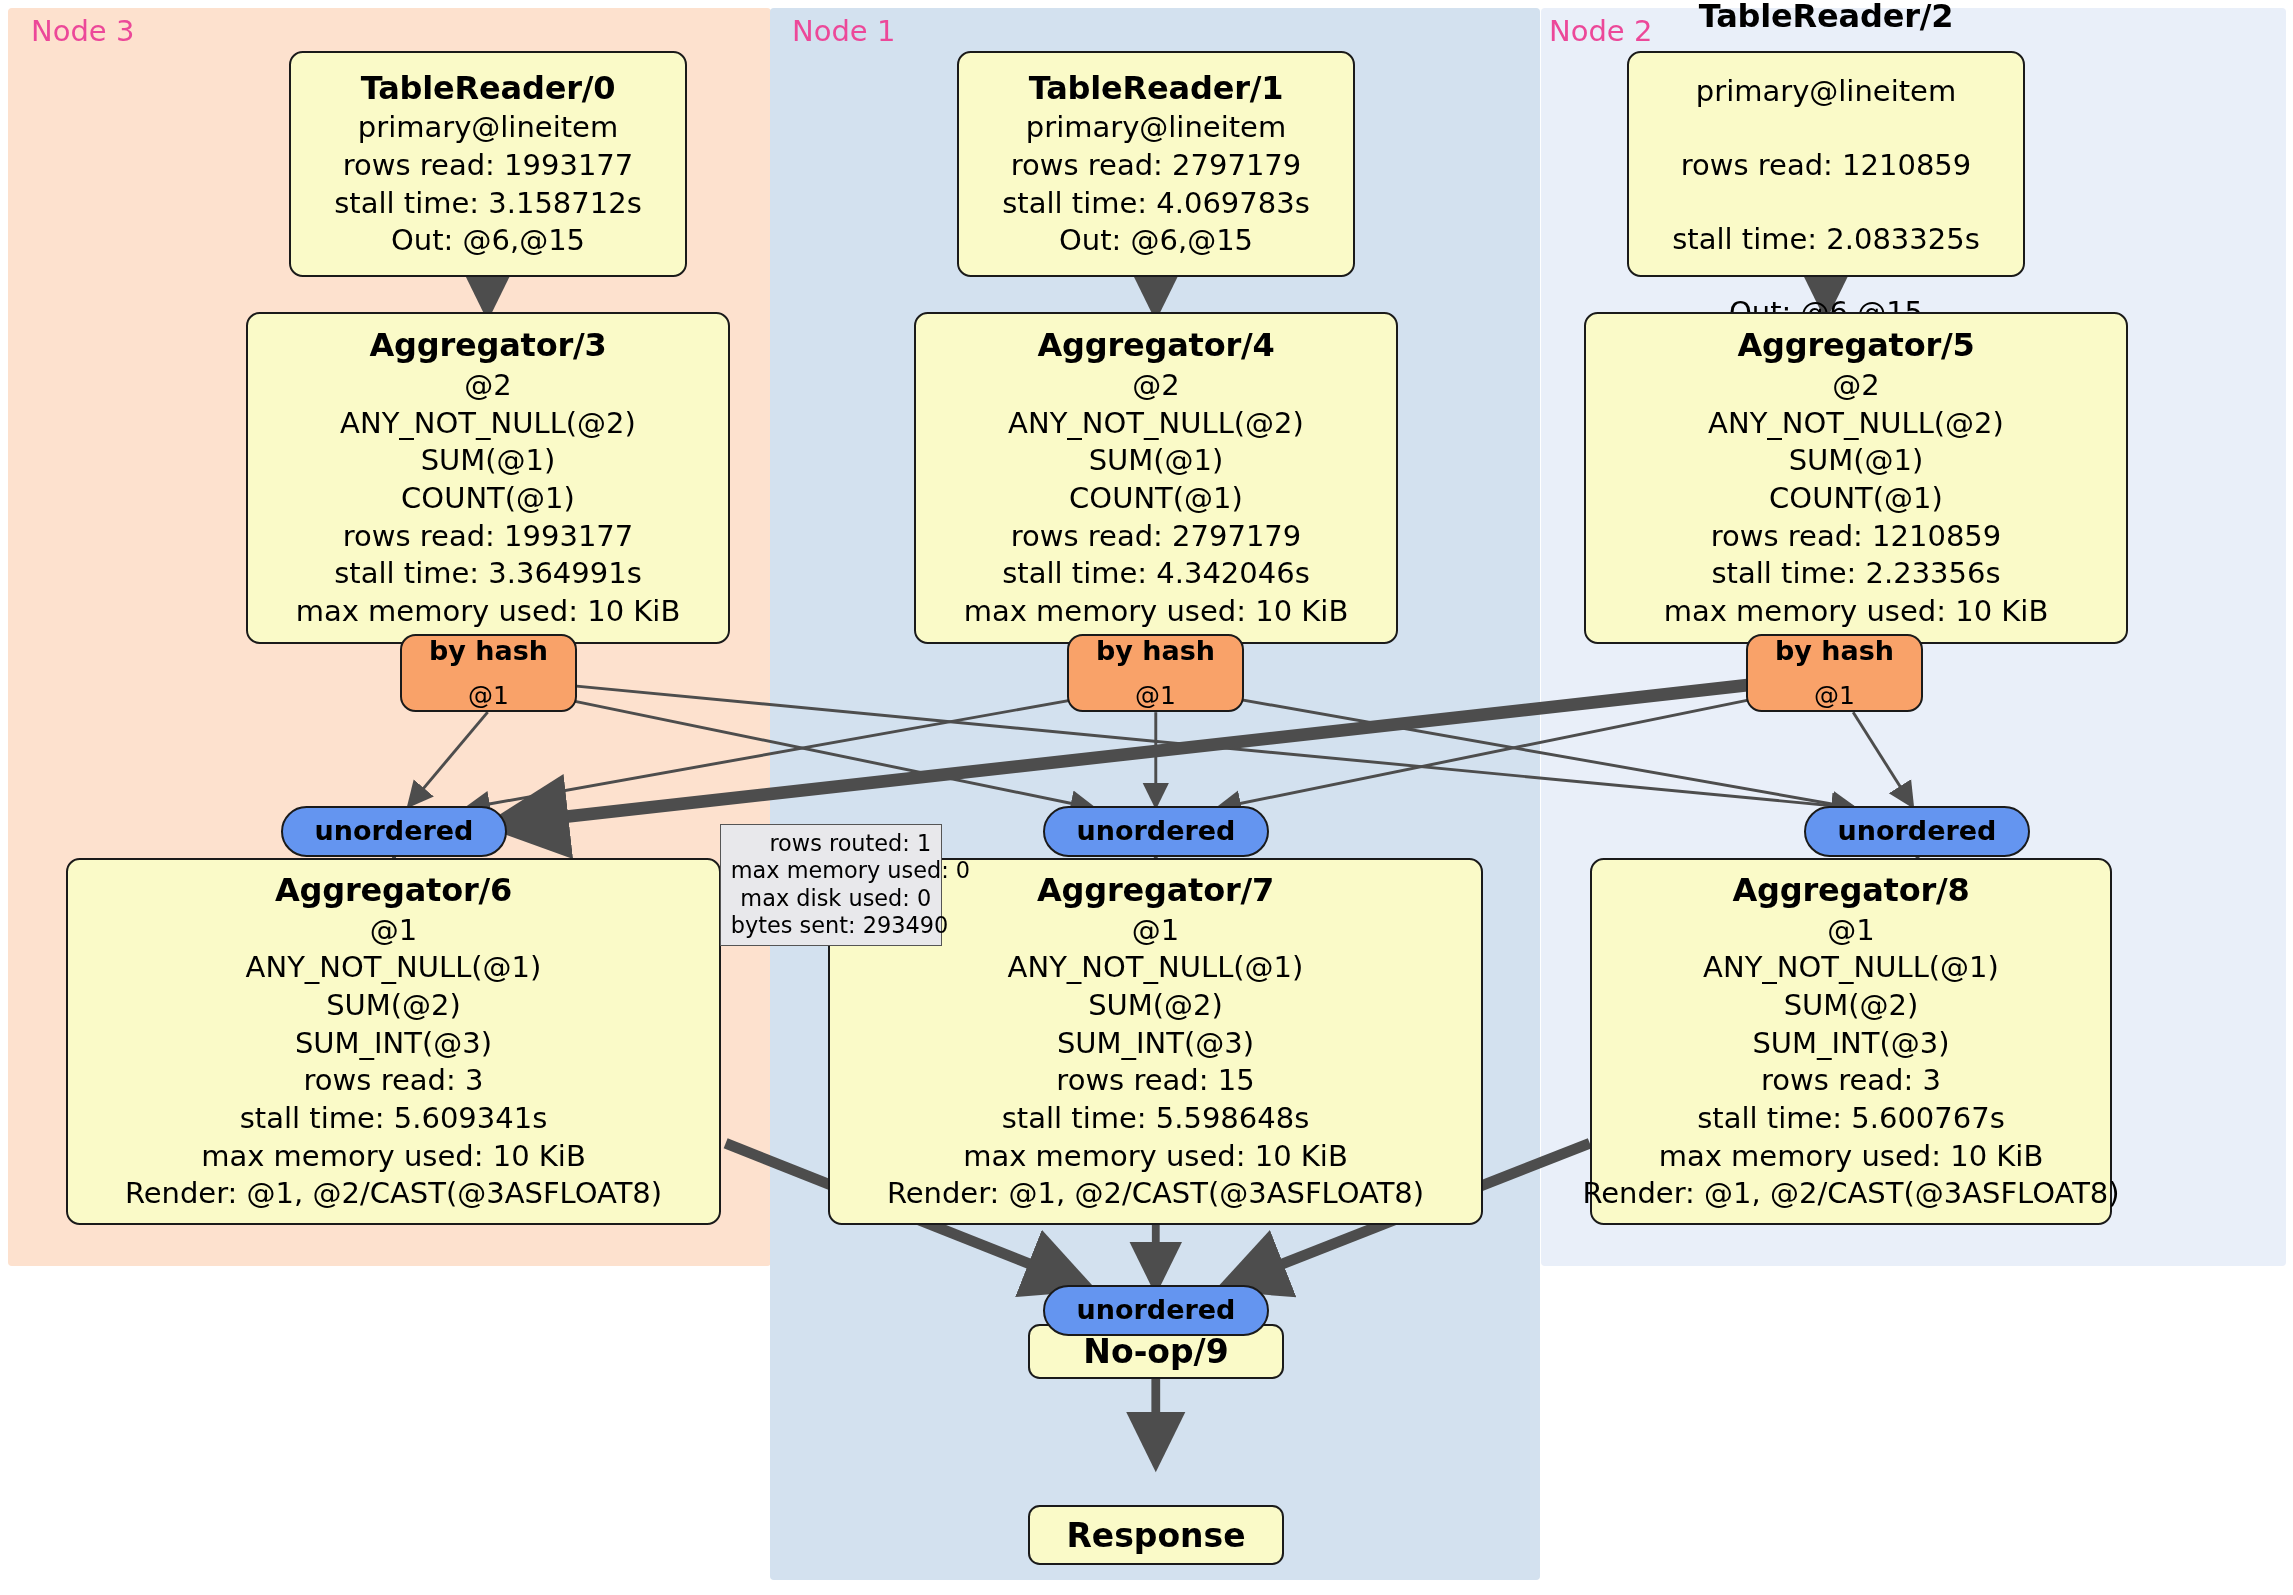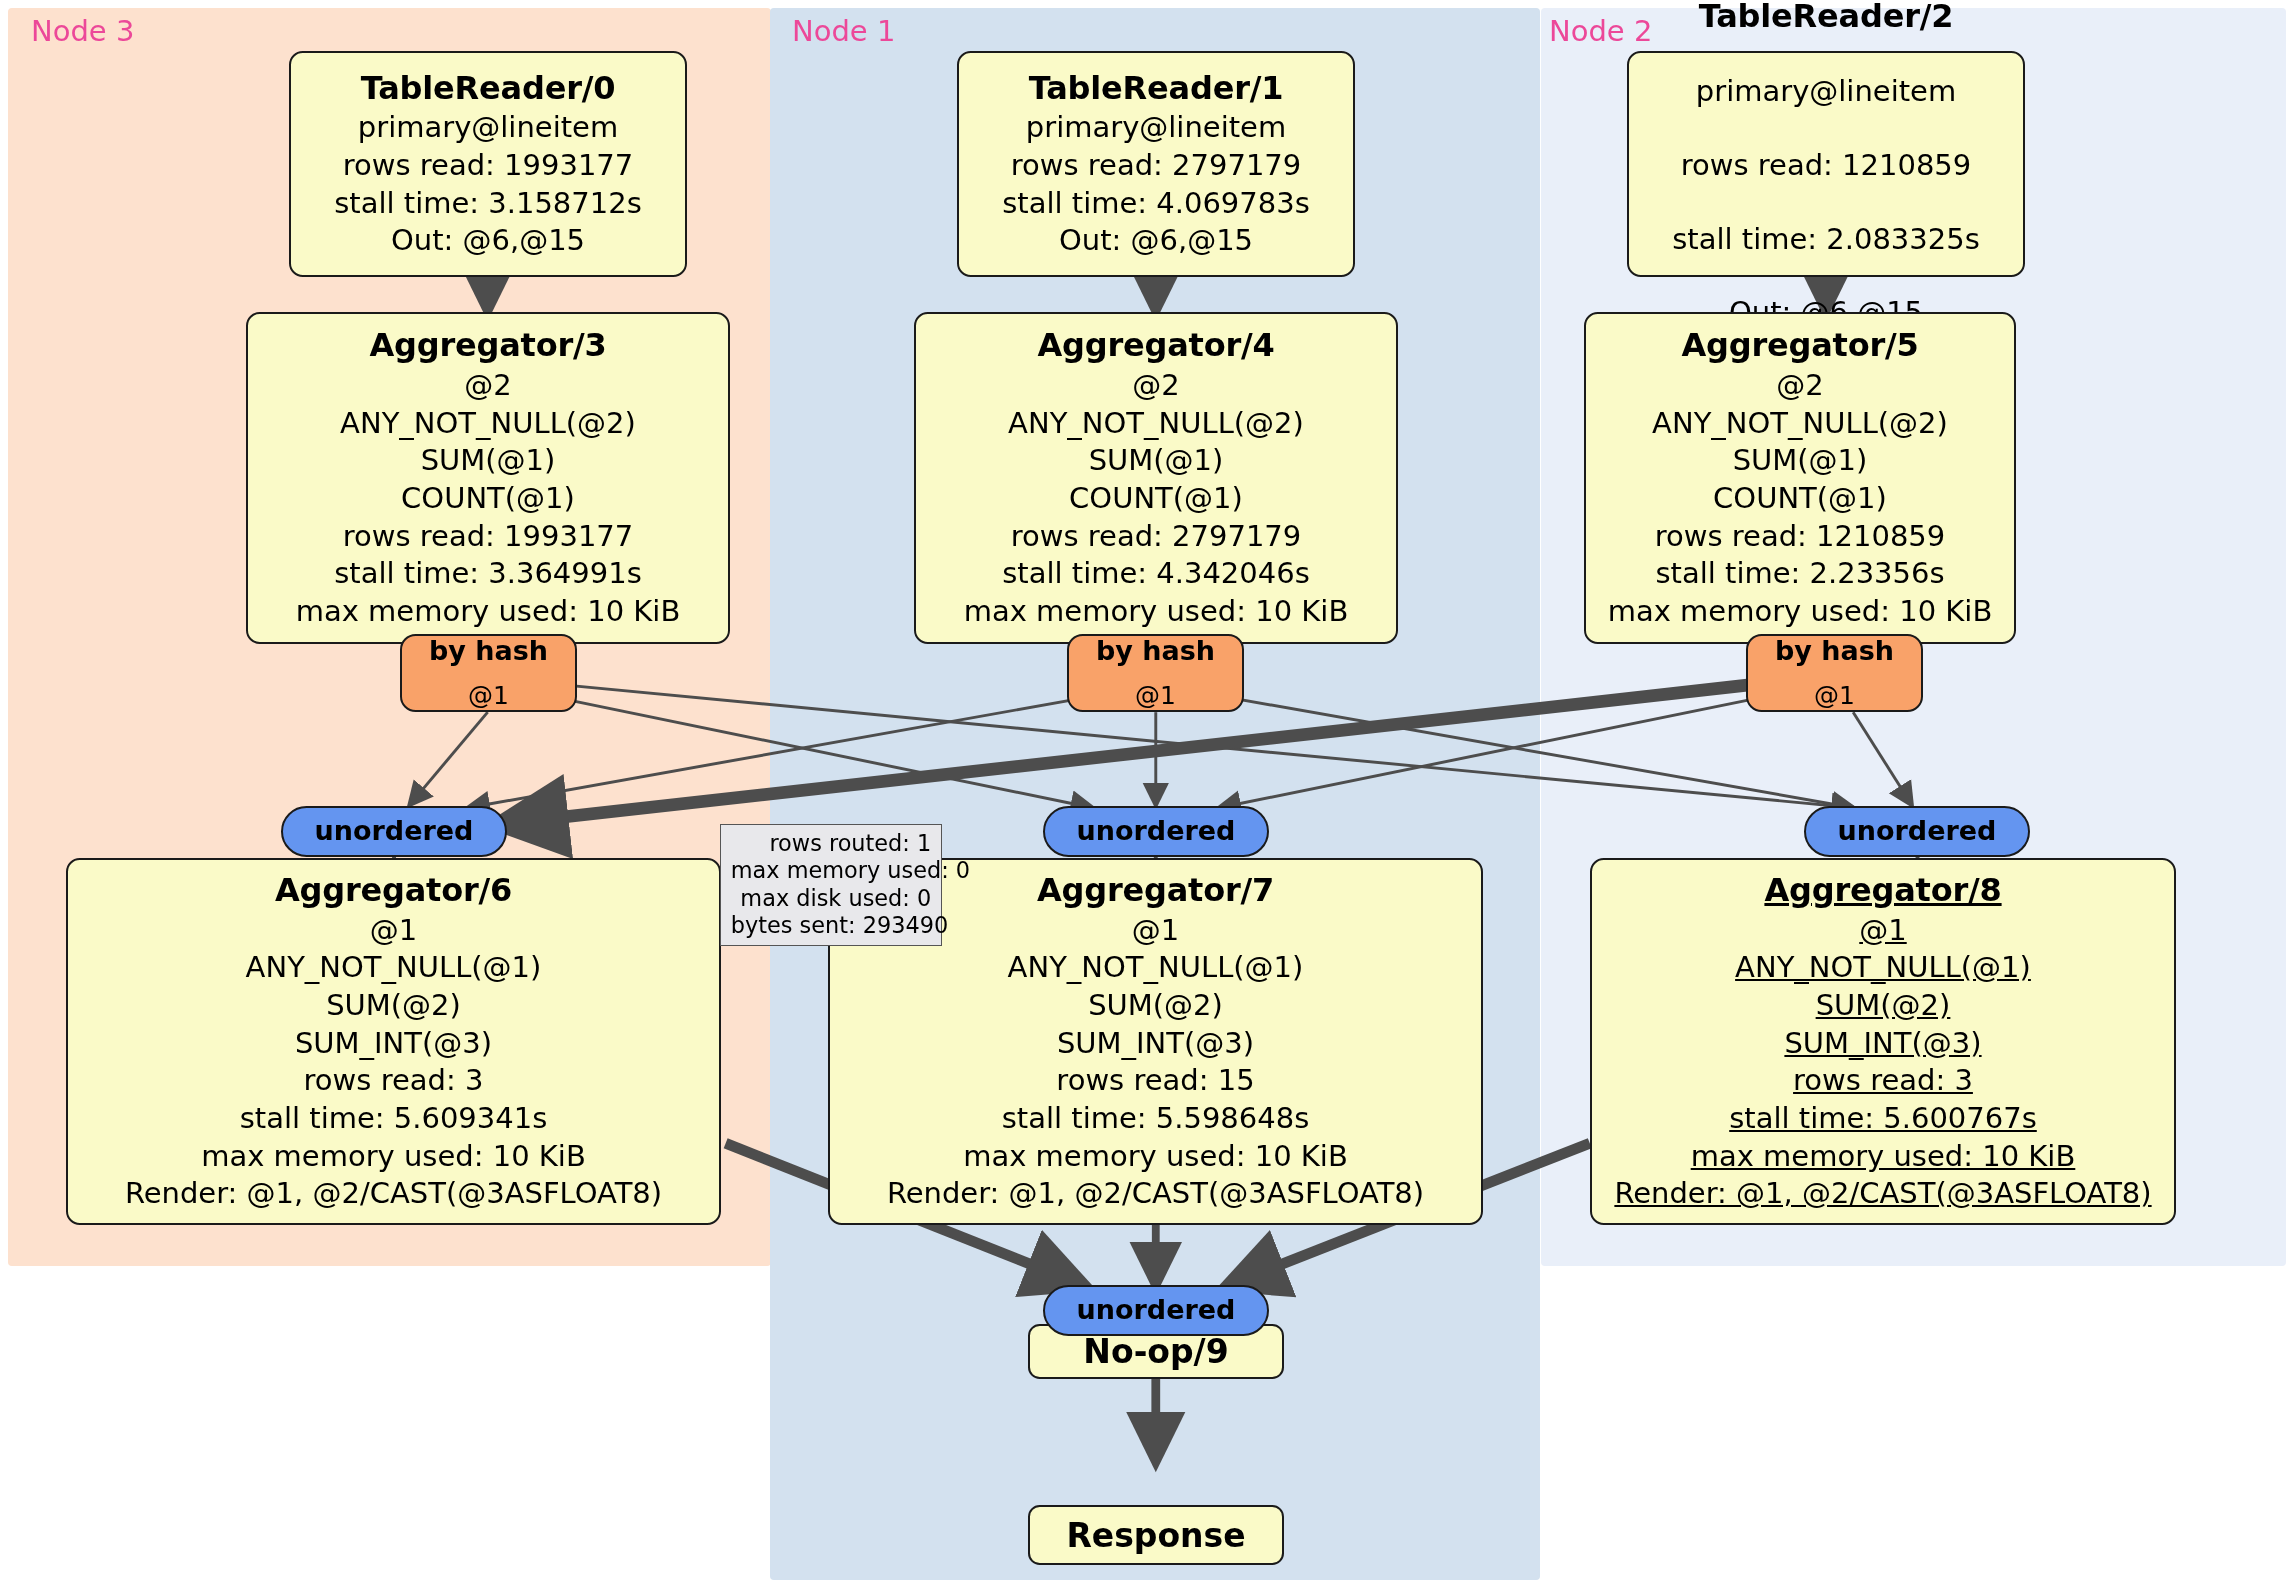--- a/index.html
+++ b/index.html
@@ -148,21 +148,21 @@
     <div class="ttl">Aggregator/4</div>
     <div class="ln">@2</div>
     <div class="ln">ANY_NOT_NULL(@2)</div>
     <div class="ln">SUM(@1)</div>
     <div class="ln">COUNT(@1)</div>
     <div class="ln">rows read: 2797179</div>
     <div class="ln">stall time: 4.342046s</div>
     <div class="ln">max memory used: 10 KiB</div>
   </div>
 
-  <div class="gnode" style="left:1584px;top:312px;width:432px;height:332px;">
+  <div class="gnode" style="left:1584px;top:312px;width:544px;height:332px;">
     <div class="ttl">Aggregator/5</div>
     <div class="ln">@2</div>
     <div class="ln">ANY_NOT_NULL(@2)</div>
     <div class="ln">SUM(@1)</div>
     <div class="ln">COUNT(@1)</div>
     <div class="ln">rows read: 1210859</div>
     <div class="ln">stall time: 2.23356s</div>
     <div class="ln">max memory used: 10 KiB</div>
   </div>
 
@@ -210,21 +210,21 @@
     <div class="ln">@1</div>
     <div class="ln">ANY_NOT_NULL(@1)</div>
     <div class="ln">SUM(@2)</div>
     <div class="ln">SUM_INT(@3)</div>
     <div class="ln">rows read: 15</div>
     <div class="ln">stall time: 5.598648s</div>
     <div class="ln">max memory used: 10 KiB</div>
     <div class="ln">Render: @1, @2/CAST(@3ASFLOAT8)</div>
   </div>
 
-  <div class="gnode" style="left:1590px;top:858px;width:586px;height:367px;text-decoration:underline;">
+  <div class="gnode" style="left:1590px;top:858px;width:522px;height:367px;">
     <div class="ttl">Aggregator/8</div>
     <div class="ln">@1</div>
     <div class="ln">ANY_NOT_NULL(@1)</div>
     <div class="ln">SUM(@2)</div>
     <div class="ln">SUM_INT(@3)</div>
     <div class="ln">rows read: 3</div>
     <div class="ln">stall time: 5.600767s</div>
     <div class="ln">max memory used: 10 KiB</div>
     <div class="ln">Render: @1, @2/CAST(@3ASFLOAT8)</div>
   </div>

